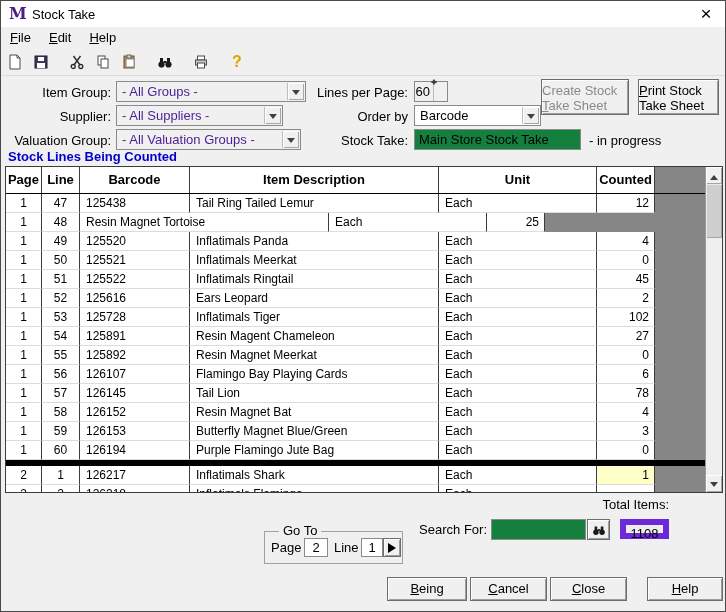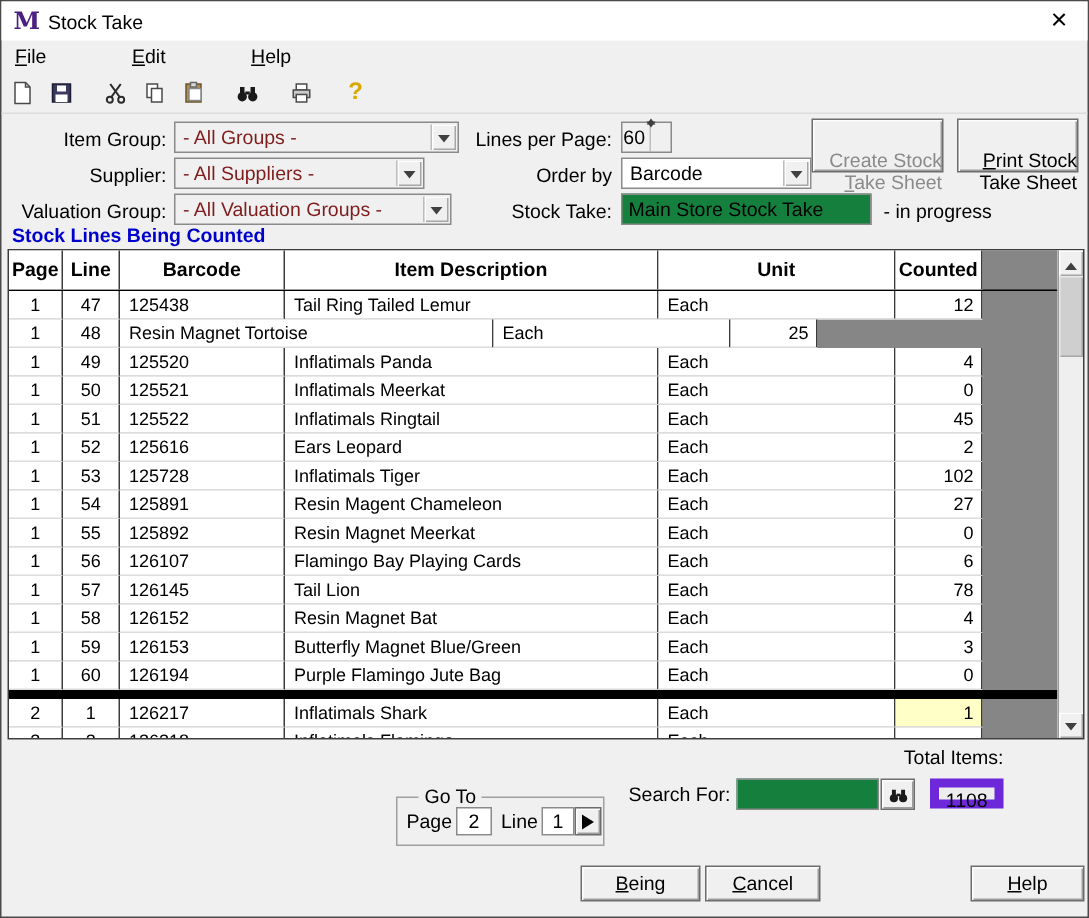--- a/index.html
+++ b/index.html
@@ -7,52 +7,52 @@
   body { font-family:"Liberation Sans", sans-serif; background:#f0f0f0; position:relative; overflow:hidden; }
   .window { position:absolute; left:0; top:0; width:726px; height:612px; background:#f0f0f0; border:1px solid #4a4a4a; }
 
   
   .titlebar { position:absolute; left:0; top:0; width:100%; height:26px; background:#ffffff; }
   .app-icon { position:absolute; left:8px; top:4px; width:17px; height:17px; font-family:"DejaVu Serif", serif; font-weight:bold; font-size:16px; color:#4b2080; line-height:17px; text-align:center; }
   .title-text { position:absolute; left:31px; top:6px; font-size:13px; color:#000; }
   .close-btn { position:absolute; right:8px; top:2px; width:22px; height:22px; font-size:19px; line-height:21px; text-align:center; color:#000; cursor:pointer; }
 
   
-  .menubar { position:absolute; left:0; top:26px; width:100%; height:22px; display:flex; align-items:center;gap:39px; }
+  .menubar { position:absolute; left:0; top:26px; width:100%; height:22px; display:flex; align-items:center; }
   .menu-item { padding:0 9px; font-size:13px; color:#000; height:100%; line-height:22px; }
   .accel::first-letter { text-decoration:underline; }
 
   
   .toolbar { position:absolute; left:0; top:48px; width:100%; height:27px; display:flex; align-items:center; border-bottom:1px solid #dcdcdc; }
   .tb-btn { width:24px; height:22px; display:flex; align-items:center; justify-content:center; margin-left:2px; }
   .tb-gap { width:10px; }
   .tb-btn svg { display:block; }
   .help-glyph { font-weight:bold; font-size:16px; color:#d9a800; }
 
   
   .flabel { position:absolute; font-size:13px; color:#000; text-align:right; }
   .combo { position:absolute; height:21px; background:#fff; border:1px solid #8a8a8a; }
   .combo.disabled { background:#f0f0f0; }
-  .combo.disabled .cv { color:#7f1d1d; }
+  .combo.disabled .cv { color:#4c1d95; }
   .combo .cv { position:absolute; left:5px; top:2px; right:20px; font-size:13px; white-space:nowrap; overflow:hidden; color:#000; }
   .abtn { position:absolute; right:1px; top:1px; bottom:1px; width:17px; background:#f0f0f0; border-left:1px solid #bdbdbd; box-shadow:inset 1px 1px 0 #ffffff, inset -1px -1px 0 #a6a6a6; }
   .tri-d { position:absolute; left:50%; top:50%; margin:-2px 0 0 -4px; width:0; height:0; border:4px solid transparent; border-top:5px solid #404040; }
   .tri-u { position:absolute; left:50%; top:50%; margin:-6px 0 0 -3px; width:0; height:0; border:3px solid transparent; border-bottom:4px solid #404040; }
   .tri-d2 { position:absolute; left:50%; top:50%; margin:-1px 0 0 -3px; width:0; height:0; border:3px solid transparent; border-top:4px solid #404040; }
   .tri-r { width:0; height:0; border:5px solid transparent; border-left:8px solid #000; margin-left:4px; }
 
   .spinner { position:absolute; height:21px; background:#f0f0f0; border:1px solid #8a8a8a; }
   .spin-val { position:absolute; left:0; top:2px; right:15px; text-align:right; font-size:13px; padding-right:2px; }
   .spin-col { position:absolute; right:0; top:0; bottom:0; width:14px; border-left:1px solid #bdbdbd; }
   .spin-half { position:relative; height:50%; background:#f0f0f0; box-shadow:inset 1px 1px 0 #fff, inset -1px -1px 0 #a6a6a6; }
 
   .tfield { position:absolute; height:21px; background:#15803d; border:1px solid #8a8a8a; font-family:"Liberation Sans",sans-serif; font-size:13px; padding:0 4px; color:#000; }
   .static-text { position:absolute; font-size:13px; color:#000; }
 
-  .sheet-btn { position:absolute; height:36px; background:#f0f0f0; border:1px solid #6d6d6d; box-shadow:inset 1px 1px 0 #fdfdfd, inset -1px -1px 0 #9d9d9d; text-align:right; font-size:13px; color:#000; padding-top:19px; }
+  .sheet-btn { position:absolute; height:36px; background:#f0f0f0; border:1px solid #6d6d6d; box-shadow:inset 1px 1px 0 #fdfdfd, inset -1px -1px 0 #9d9d9d; text-align:left; font-size:13px; color:#000; padding-top:3px; }
   .sheet-btn.disabled { color:#8a8a8a; }
   .sheet-btn span { display:block; line-height:15px; }
 
   .section-title { position:absolute; left:7px; top:148px; font-size:13px; font-weight:bold; color:#0000cc; }
 
   
   .grid { position:absolute; left:4px; top:165px; width:718px; height:327px; border:1px solid #3c3c3c; background:#fff; }
   .grid-header { position:absolute; left:0; top:0; width:699px; height:27px; display:flex; background:#868686; border-bottom:1px solid #000; }
   .hcell { background:#fff; border-right:1px solid #3c3c3c; font-size:13px; font-weight:bold; text-align:center; line-height:26px; height:100%; overflow:hidden; }
   .grid-body { position:absolute; left:0; top:27px; width:699px; height:298px; background:#868686; overflow:hidden; }
@@ -398,17 +398,20 @@
         <span class="tri-r"></span>
       </span>
   </div>
 
   <div class="win-btn" style="left:386px; width:80px;">
       <span class="btn-label accel">Being</span>
     </div>
   <div class="win-btn" style="left:469px; width:77px;">
       <span class="btn-label accel">Cancel</span>
     </div>
+  <div class="win-btn" style="left:549px; width:77px;">
+      <span class="btn-label accel">Close</span>
+    </div>
   <div class="win-btn" style="left:646px; width:76px;">
       <span class="btn-label accel">Help</span>
     </div>
 
 </div>
 
 </body></html>

